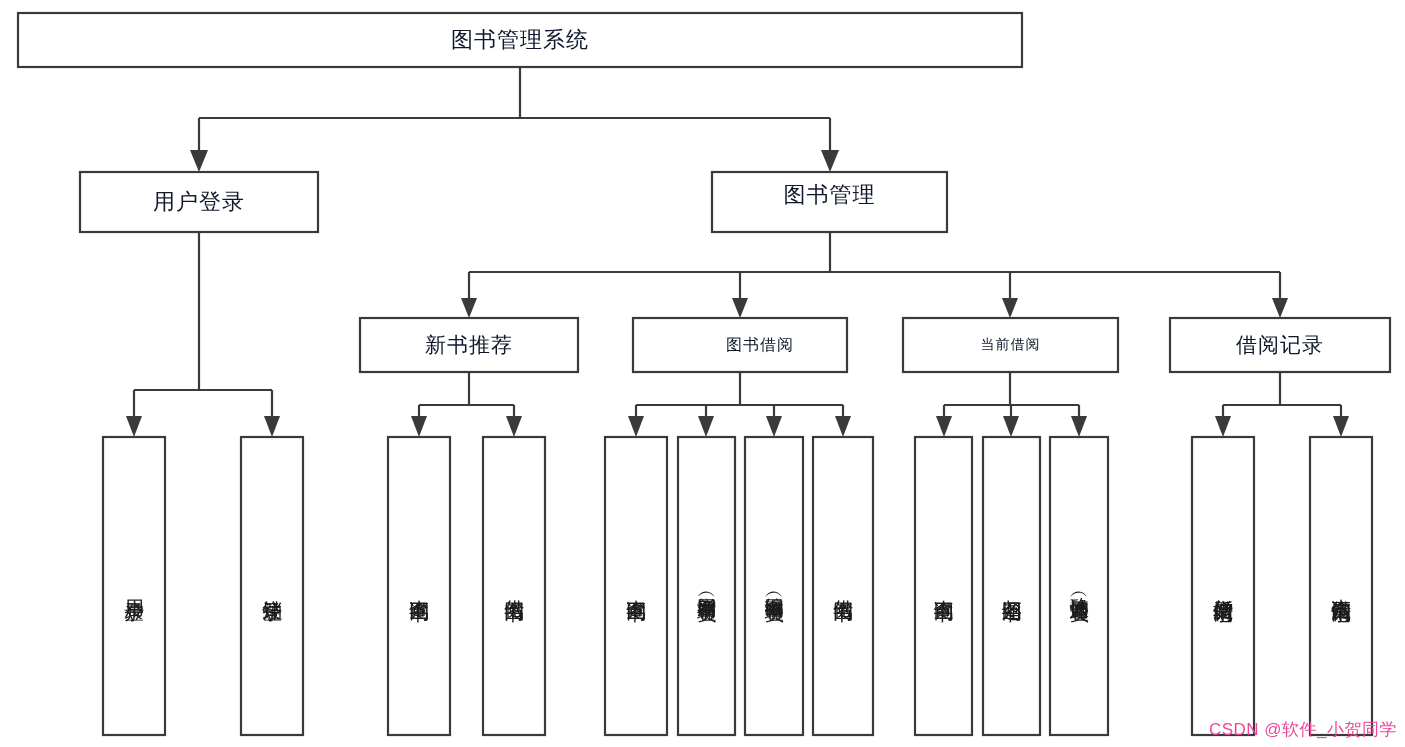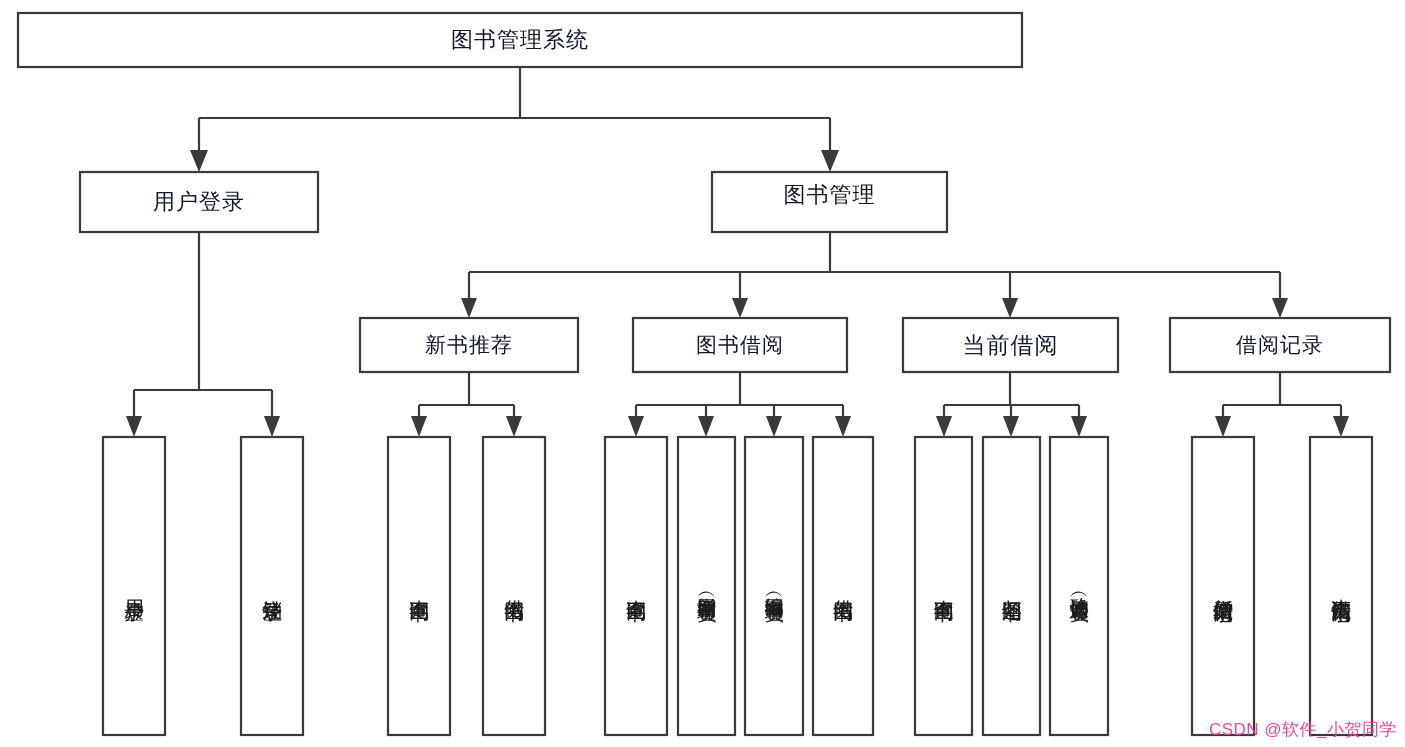--- a/index.html
+++ b/index.html
@@ -187,22 +187,22 @@
     <rect class="node-box" x="1192" y="437" width="62" height="298"></rect>
     <rect class="node-box" x="1310" y="437" width="62" height="298"></rect>
   </svg>
 
   <div class="hlabel-wrap" style="left:18px; top:13px; width:1004px; height:54px; font-size:22px;">图书管理系统</div>
 
   <div class="hlabel-wrap" style="left:80px; top:172px; width:238px; height:60px; font-size:22px;">用户登录</div>
   <div class="hlabel-wrap" style="left:712px; top:172px; width:235px; height:46px; font-size:22px;">图书管理</div>
 
   <div class="hlabel-wrap" style="left:360px; top:318px; width:218px; height:54px; font-size:21px;">新书推荐</div>
-  <div class="hlabel-wrap" style="left:633px; top:318px; width:214px; height:54px; font-size:21px;">图书借阅</div>
-  <div class="hlabel-wrap" style="left:903px; top:318px; width:215px; height:54px; font-size:23px;">当前借阅</div>
+  <div class="hlabel-wrap" style="left:653px; top:318px; width:214px; height:54px; font-size:16px;">图书借阅</div>
+  <div class="hlabel-wrap" style="left:903px; top:318px; width:215px; height:54px; font-size:14px;">当前借阅</div>
   <div class="hlabel-wrap" style="left:1170px; top:318px; width:220px; height:54px; font-size:21px;text-align:right;">借阅记录</div>
 
   <div class="vlabel-wrap" style="left:103px; top:437px; width:62px; height:298px;">用户登录</div>
   <div class="vlabel-wrap" style="left:241px; top:437px; width:62px; height:298px;">注销登录</div>
   <div class="vlabel-wrap" style="left:388px; top:437px; width:62px; height:298px;">查询图书</div>
   <div class="vlabel-wrap" style="left:483px; top:437px; width:62px; height:298px;">借阅图书</div>
   <div class="vlabel-wrap" style="left:605px; top:437px; width:62px; height:298px;">查询图书</div>
   <div class="vlabel-wrap" style="left:678px; top:437px; width:57px; height:298px; font-size:19px;">新增图书（管理员）</div>
   <div class="vlabel-wrap" style="left:745px; top:437px; width:58px; height:298px; font-size:19px;">编辑图书（管理员）</div>
   <div class="vlabel-wrap" style="left:813px; top:437px; width:60px; height:298px;">借阅图书</div>

